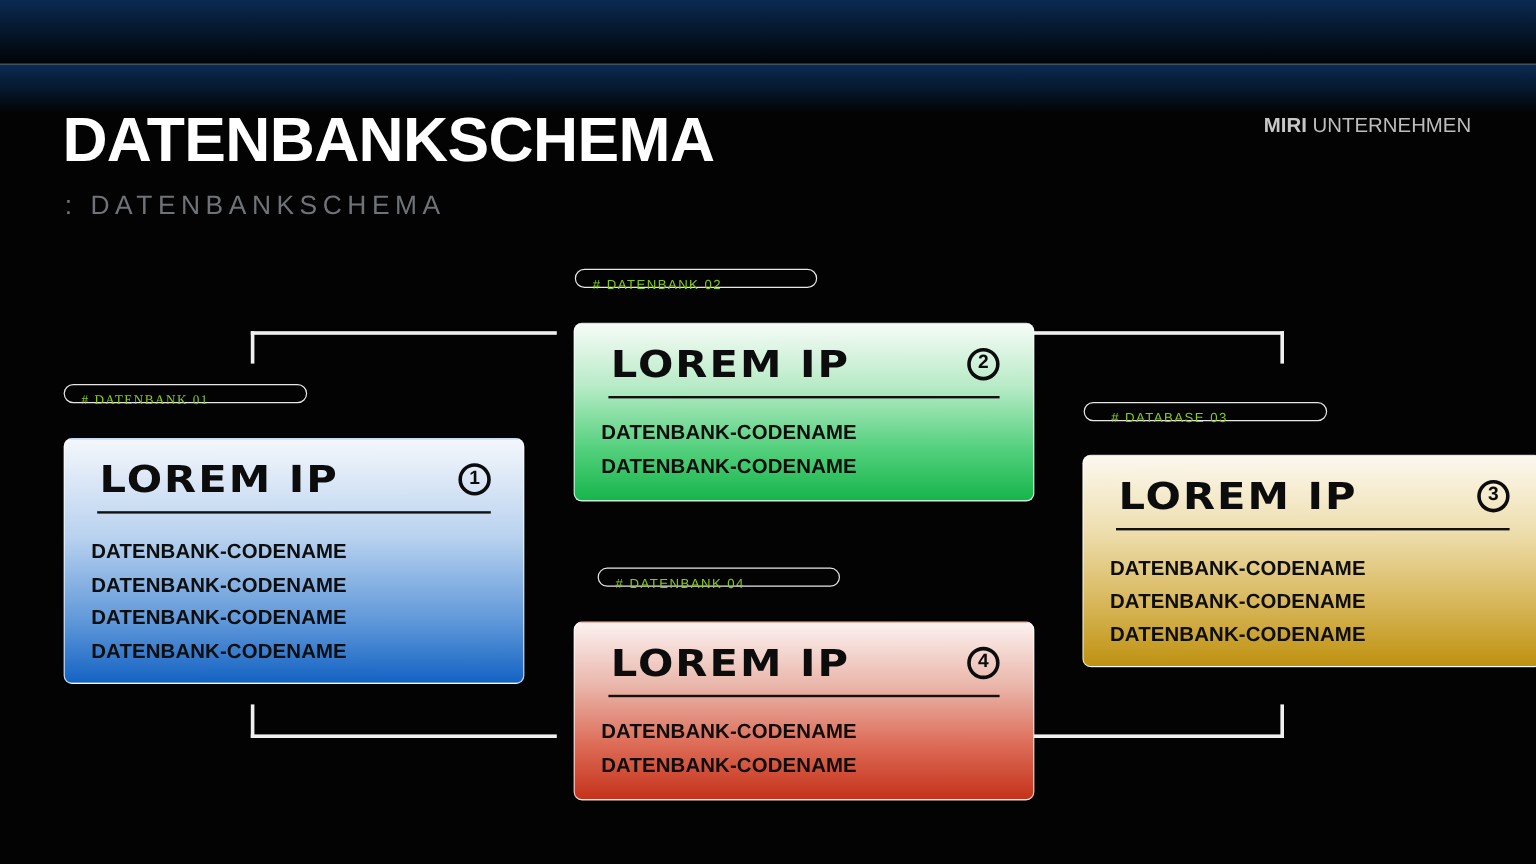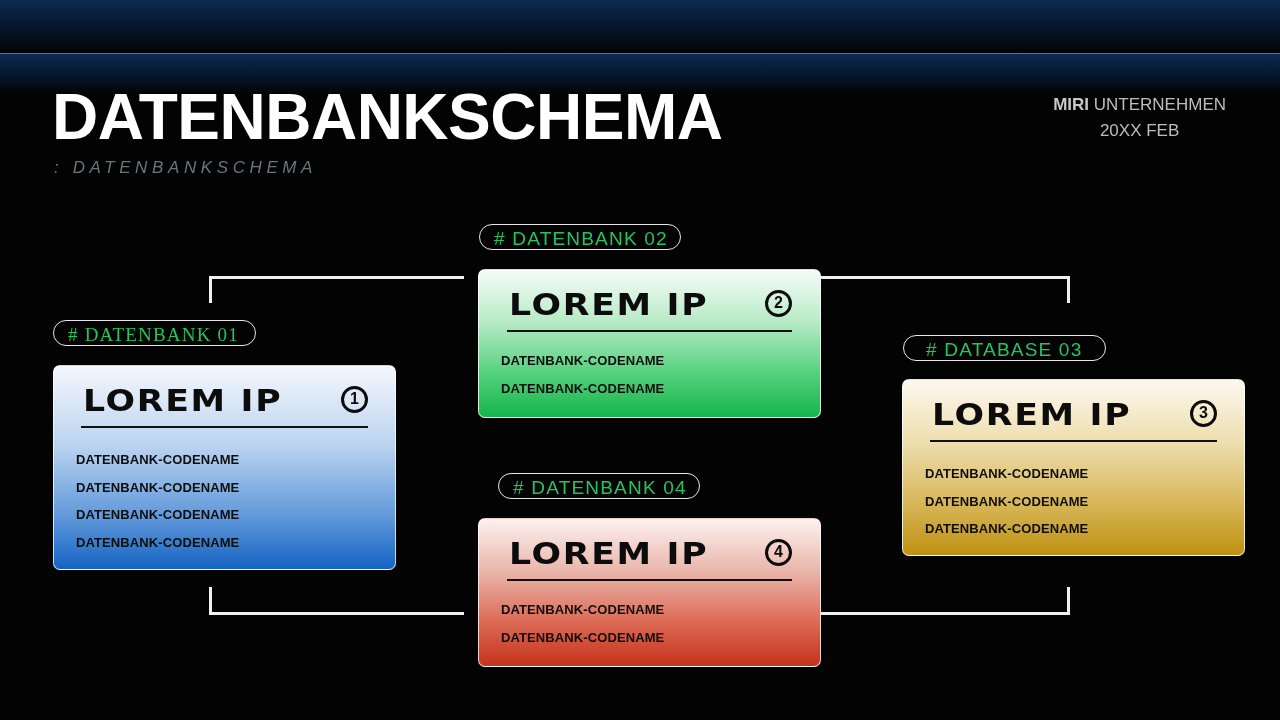--- a/index.html
+++ b/index.html
@@ -4,34 +4,34 @@
 <style>
   * { box-sizing: border-box; margin: 0; padding: 0; }
   html, body { width: 1280px; height: 720px; overflow: hidden; background: #030304; }
   body { position: relative; font-family: "Liberation Sans", sans-serif; color: #fff; }
 
   .band { position: absolute; left: 0; width: 1280px; }
   .band-top { top: 0; height: 53px; background: linear-gradient(to bottom, #0b2a52 0%, #06182f 45%, #010306 100%); }
   .band-line { top: 53px; height: 1px; background: #5d6f86; }
   .band-second { top: 54px; height: 40px; background: linear-gradient(to bottom, #0b2a52 0%, #051629 55%, #030304 100%); }
 
-  .title { position: absolute; left: 52px; top: 84px; font-size: 64px; font-weight: 700; letter-spacing: -0.5px; color: #fff; line-height: 66px; }
-  .subtitle { position: absolute; left: 54px; top: 158px; font-size: 17px; letter-spacing: 4.6px; color: #6f7377; font-style: italic; }
+  .title { position: absolute; left: 52px; top: 84px; font-size: 52px; font-weight: 700; letter-spacing: -0.5px; color: #fff; line-height: 66px; }
+  .subtitle { position: absolute; left: 54px; top: 158px; font-size: 22px; letter-spacing: 4.6px; color: #6f7377; }
 
-  .company { position: absolute; right: 54px; top: 92px; font-size: 17px; color: #bdbdbd; text-align: center; line-height: 26px; }
+  .company { position: absolute; right: 54px; top: 92px; font-size: 17px; color: #bdbdbd; text-align: left; line-height: 26px; }
   .company b { font-weight: 700; color: #c7c7c7; }
 
-  .pill { position: absolute; height: 26px; border: 1.5px solid #e7e7e7; border-radius: 15px; color: #22c55e; font-size: 19px; letter-spacing: 1.2px; line-height: 27px; padding-left: 14px; }
+  .pill { position: absolute; height: 16px; border: 1.5px solid #e7e7e7; border-radius: 15px; color: #84cc16; font-size: 11px; letter-spacing: 1.2px; line-height: 27px; padding-left: 14px; }
 
-  .card { position: absolute; width: 343px; border-radius: 7px; border: 1.5px solid rgba(255,255,255,0.75); color: #111; overflow: hidden; }
+  .card { position: absolute; width: 384px; border-radius: 7px; border: 1.5px solid rgba(255,255,255,0.75); color: #111; overflow: hidden; }
   .card .head { position: absolute; left: 27px; right: 27px; top: 14px; height: 48px; border-bottom: 2px solid #111; }
   .card .head .h-title { position: absolute; left: 2px; top: 0; font-family: "DejaVu Sans", sans-serif; font-weight: 700; font-size: 31px; letter-spacing: 1.5px; color: #0c0c0c; transform: scaleX(1.12); transform-origin: left center; line-height: 40px; }
   .card .head .h-num { position: absolute; right: 0; top: 6px; width: 27px; height: 27px; border: 3.5px solid #0c0c0c; border-radius: 50%; font-size: 16px; font-weight: 700; text-align: center; line-height: 20px; color: #0c0c0c; }
   .card .items { position: absolute; left: 22px; top: 80px; }
-  .card .item { font-size: 13px; font-weight: 700; color: #0e0e0e; line-height: 27.5px; letter-spacing: 0.1px; }
+  .card .item { font-size: 17px; font-weight: 700; color: #0e0e0e; line-height: 27.5px; letter-spacing: 0.1px; }
 
   .card-blue { left: 53px; top: 365px; height: 205px; background: linear-gradient(to bottom, #f4f7fc 0%, #b9d2ef 40%, #5e97d9 75%, #1463c3 100%); }
   .card-green { left: 478px; top: 269px; height: 149px; background: linear-gradient(to bottom, #f6fbf7 0%, #b8ebc7 35%, #55d17e 70%, #16b54b 100%); }
   .card-gold { left: 902px; top: 379px; height: 177px; background: linear-gradient(to bottom, #fcf8ee 0%, #eedfb0 35%, #d8b75a 70%, #be9110 100%); }
   .card-red { left: 478px; top: 518px; height: 149px; background: linear-gradient(to bottom, #fcf1ef 0%, #eab7ac 35%, #dc6a55 70%, #c5321a 100%); }
 
   .card-green .head, .card-red .head { left: 28px; right: 28px; }
   .card-green .items, .card-red .items { top: 77px; left: 22px; }
 
   .conn { position: absolute; border-color: #f0f0f0; border-style: solid; border-width: 0; }
@@ -45,21 +45,20 @@
 
 <div class="band band-top"></div>
 <div class="band band-line"></div>
 <div class="band band-second"></div>
 
 <h1 class="title">DATENBANKSCHEMA</h1>
 <div class="subtitle">: DATENBANKSCHEMA</div>
 
 <div class="company">
   <div><b>MIRI</b><span> UNTERNEHMEN</span></div>
-  <div>20XX FEB</div>
 </div>
 
 <div class="conn conn-tl"></div>
 <div class="conn conn-tr"></div>
 <div class="conn conn-bl"></div>
 <div class="conn conn-br"></div>
 
 <div class="pill" style="left:53px;top:320px;width:203px;font-family:Liberation Serif, serif;"># DATENBANK 01</div>
 <div class="card card-blue">
   <div class="head">

